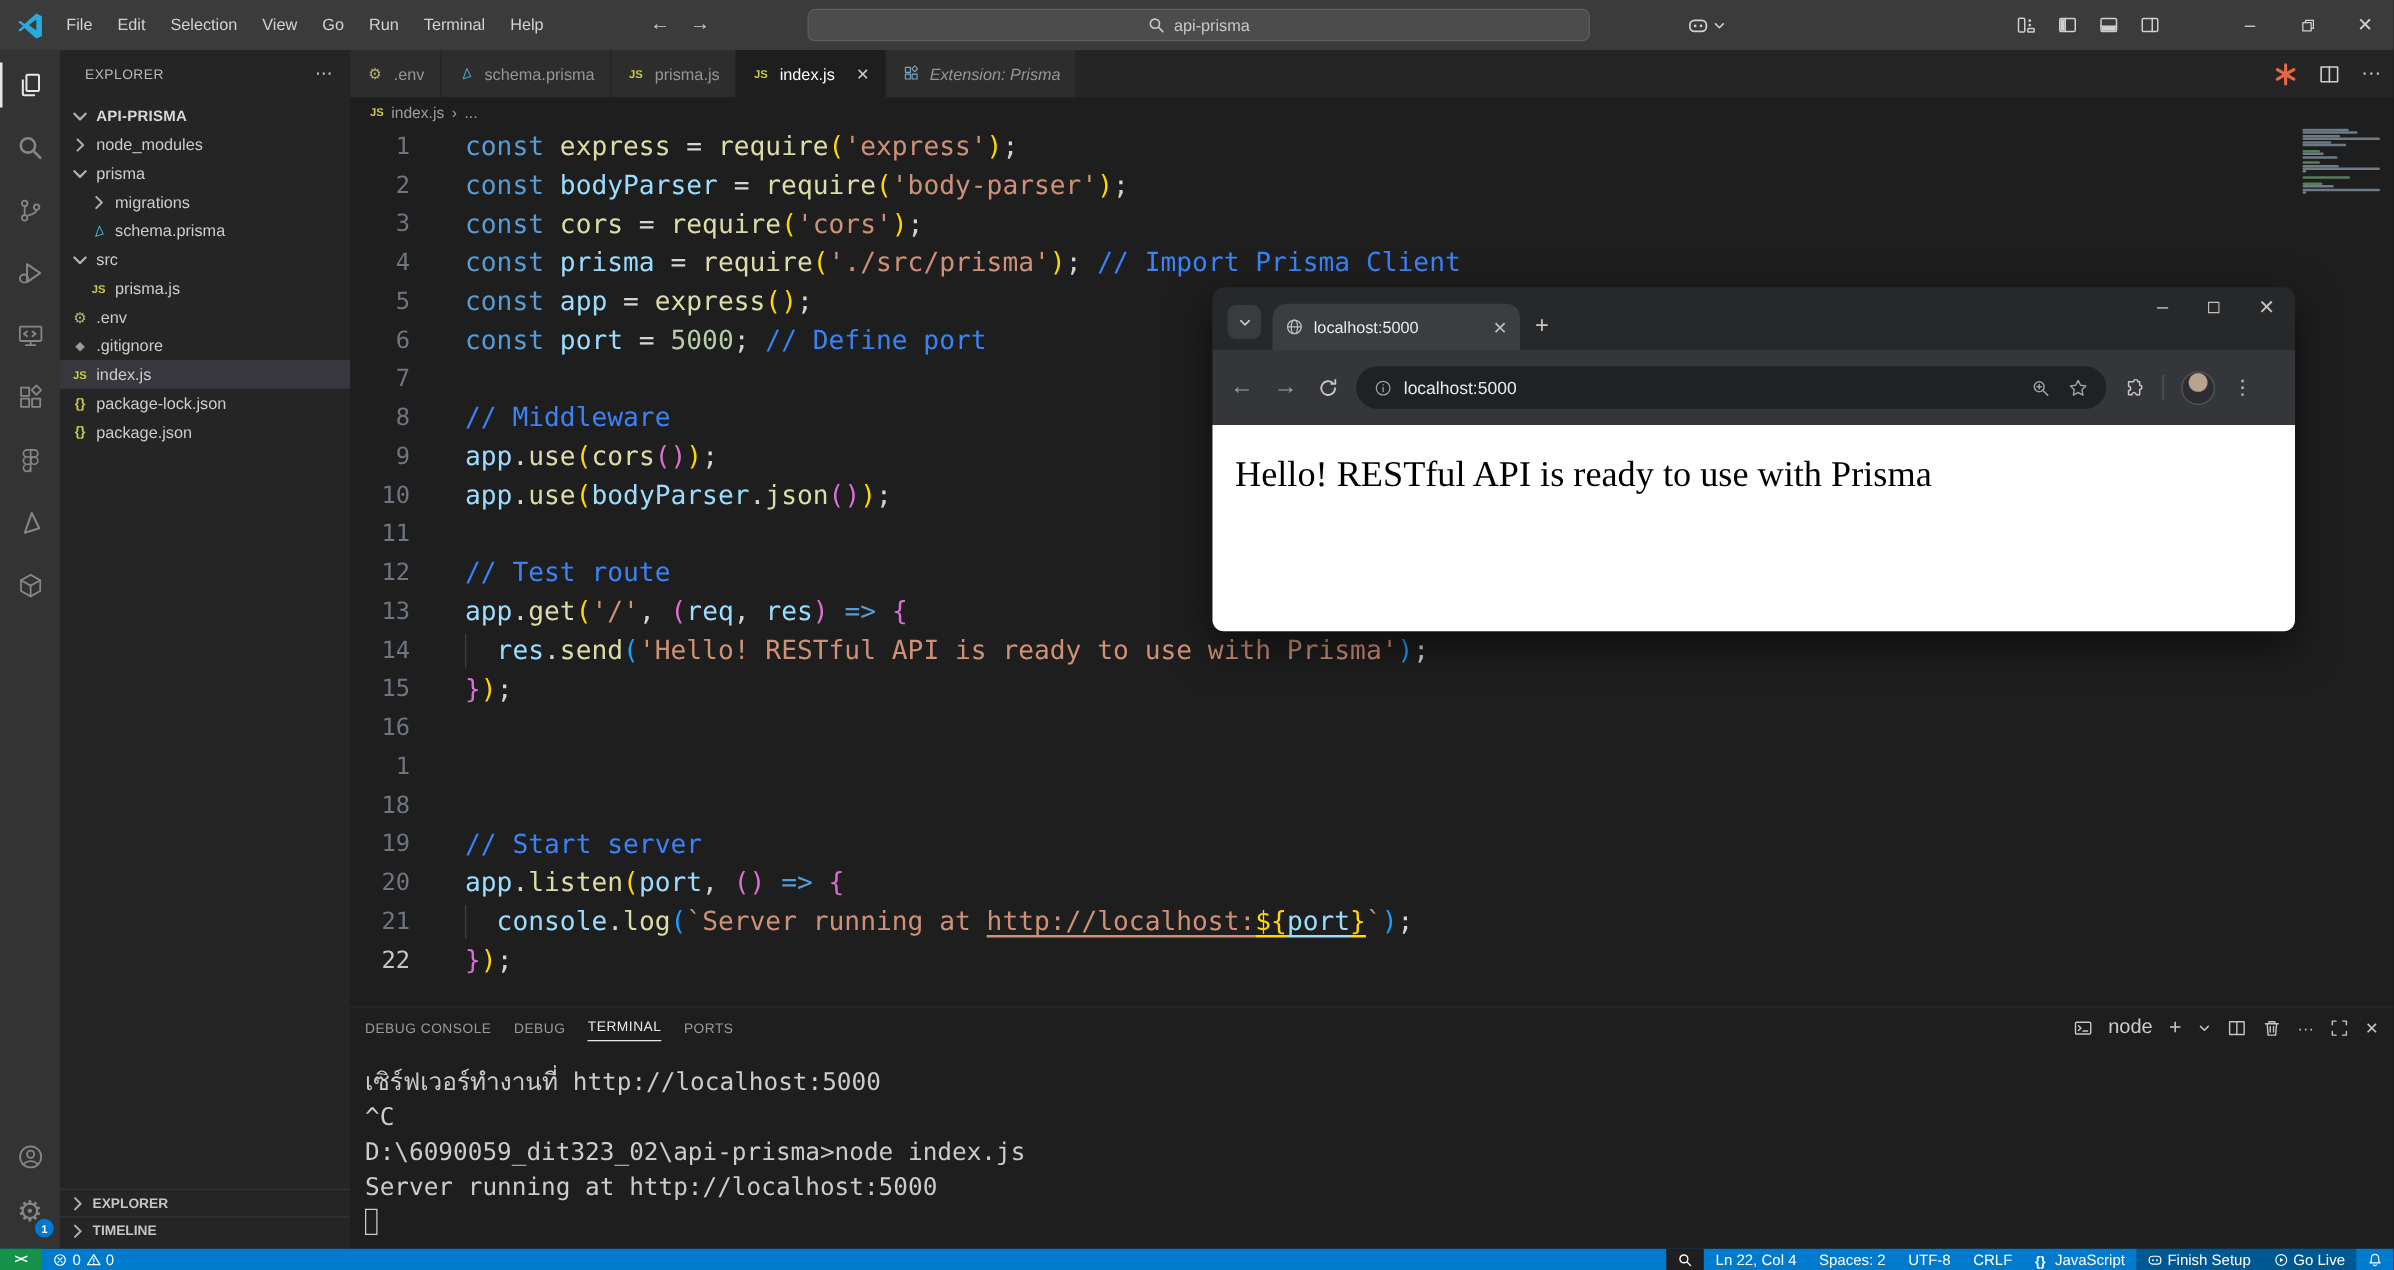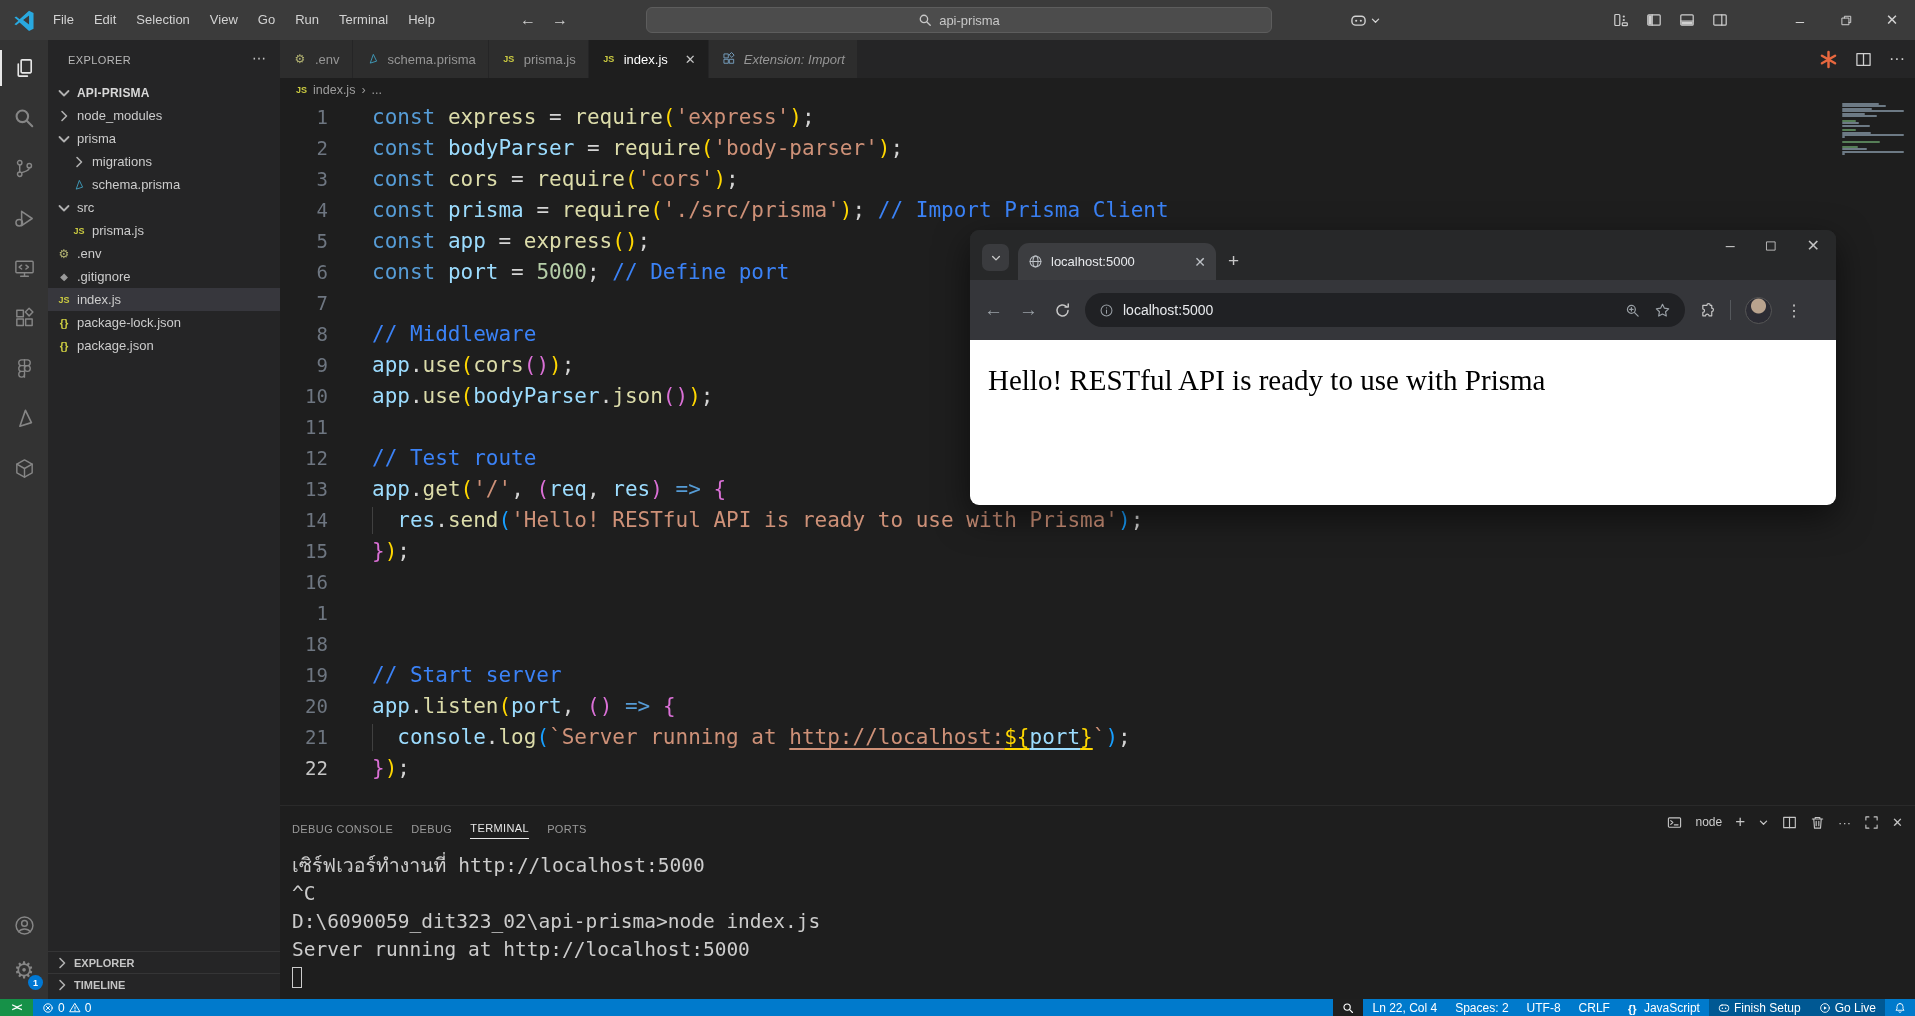--- a/index.html
+++ b/index.html
@@ -73,26 +73,26 @@
   .ctext{position:relative;margin-left:20px}
   .cline .guide{position:absolute;left:92px;top:2px;bottom:2px;width:1px;background:#404040}
   .kw{color:#569CD6}.v{color:#9CDCFE}.fn{color:#DCDCAA}.str{color:#CE9178}.num{color:#B5CEA8}
   .cm{color:#3b82f6}.p{color:#D4D4D4}.b1{color:#FFD700}.b2{color:#DA70D6}.b3{color:#179FFF}.op{color:#569CD6}
   .u{text-decoration:underline;text-underline-offset:4px}
   #minimap{position:absolute;right:7px;top:103px;width:66px}
   .mline{height:2px;margin-bottom:0.4px;border-radius:1px}
 
   
   #panel{position:absolute;left:280px;top:805px;right:0;bottom:17px;background:#1e1e1e;border-top:1px solid #2a2a2a}
-  #panel-tabs{height:33px;display:flex;align-items:flex-end;gap:18px;padding-left:12px}
+  #panel-tabs{height:33px;display:flex;align-items:center;gap:18px;padding-left:12px}
   .ptab{font-size:11px;letter-spacing:.4px;color:#9a9a9a;padding:4px 0}
   .ptab.active{color:#e7e7e7;border-bottom:1px solid #e7e7e7}
   #panel-actions{position:absolute;right:12px;top:6px;display:flex;align-items:center;gap:13px;color:#c5c5c5;font-size:13px}
   #panel-actions .ico{width:15px;height:15px}
-  #panel-actions .lbl{font-size:12px;color:#cccccc;margin-left:0}
+  #panel-actions .lbl{font-size:16px;color:#cccccc;margin-left:0}
   #term{position:absolute;left:12px;top:46px;right:10px}
   .tline{height:28px;font-family:"DejaVu Sans Mono","DejaVu Sans",monospace;font-size:19.5px;line-height:28px;color:#cccccc;white-space:pre}
   #cursor{width:10px;height:21px;border:1px solid #cccccc;margin-top:3px}
 
   
   #statusbar{position:absolute;left:0;right:0;bottom:0;height:17px;background:#007ACC;display:flex;align-items:stretch;font-size:12px;color:#ffffff}
   .st-remote{width:33px;background:#169148;display:flex;align-items:center;justify-content:center;font-weight:bold;font-size:10px;letter-spacing:-1px}
   .st-item{display:flex;align-items:center;gap:4px;padding:0 9px;white-space:nowrap}
   .st-item .ico{width:12px;height:12px}
   .st-right{margin-left:auto;display:flex;align-items:stretch}
@@ -459,21 +459,21 @@
       <span class="ficon">
         <span class="extb ico">
           <svg viewBox="0 0 24 24" fill="none" stroke="currentColor" stroke-width="1.5" stroke-linecap="round" stroke-linejoin="round">
             <rect x="4" y="12.5" width="6.8" height="6.8"></rect>
             <rect x="13.2" y="12.5" width="6.8" height="6.8"></rect>
             <rect x="4" y="3.3" width="6.8" height="6.8"></rect>
             <rect x="14" y="2.5" width="5.6" height="5.6" transform="rotate(45 16.8 5.3)"></rect>
           </svg>
         </span>
       </span>
-      <span class="tlabel">Extension: Import</span>
+      <span class="tlabel">Extension: Prisma</span>
     </div>
   </div>
 <div id="tab-actions">
   <span class="ico star">
       <svg viewBox="0 0 20 20" stroke="currentColor" stroke-width="2.6" stroke-linecap="round">
         <path d="M10 2v16M3.1 6l13.8 8M16.9 6L3.1 14"></path>
       </svg>
     </span>
   <span class="ico">
       <svg viewBox="0 0 16 16" fill="none" stroke="currentColor" stroke-width="1.2" stroke-linecap="round" stroke-linejoin="round">

